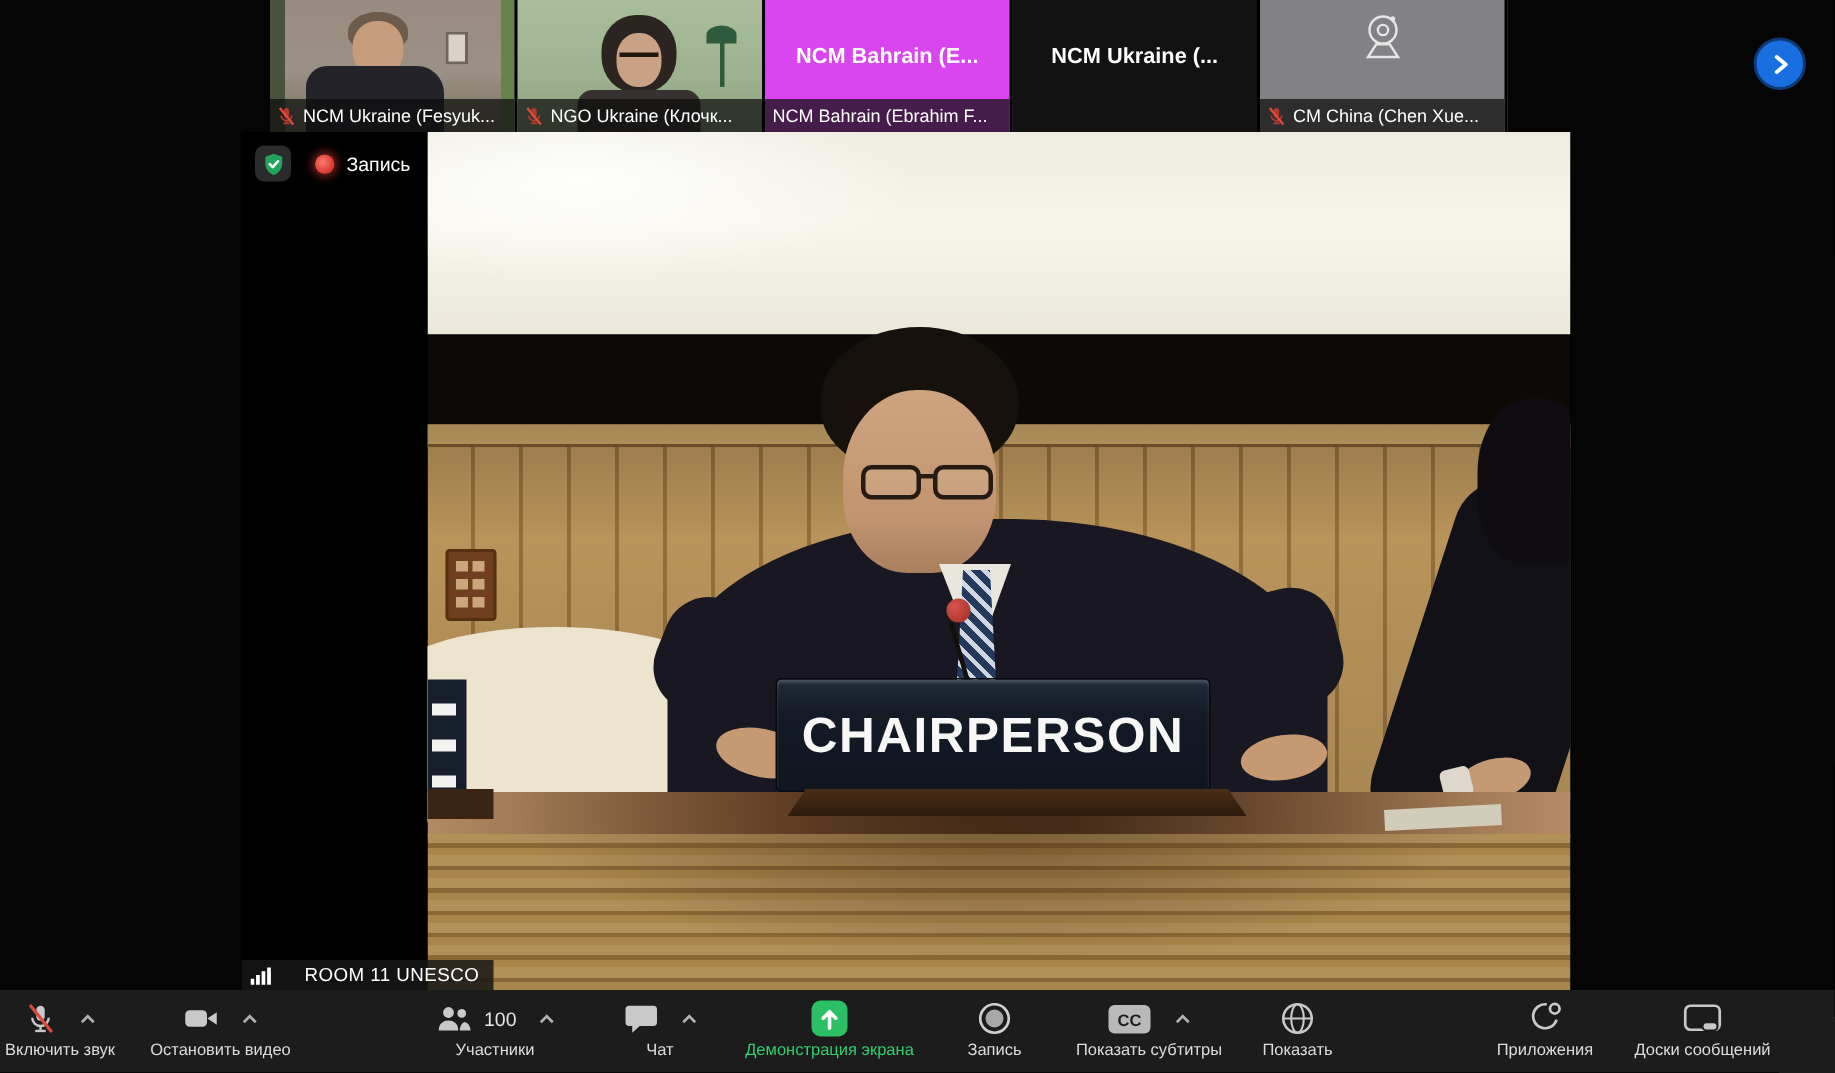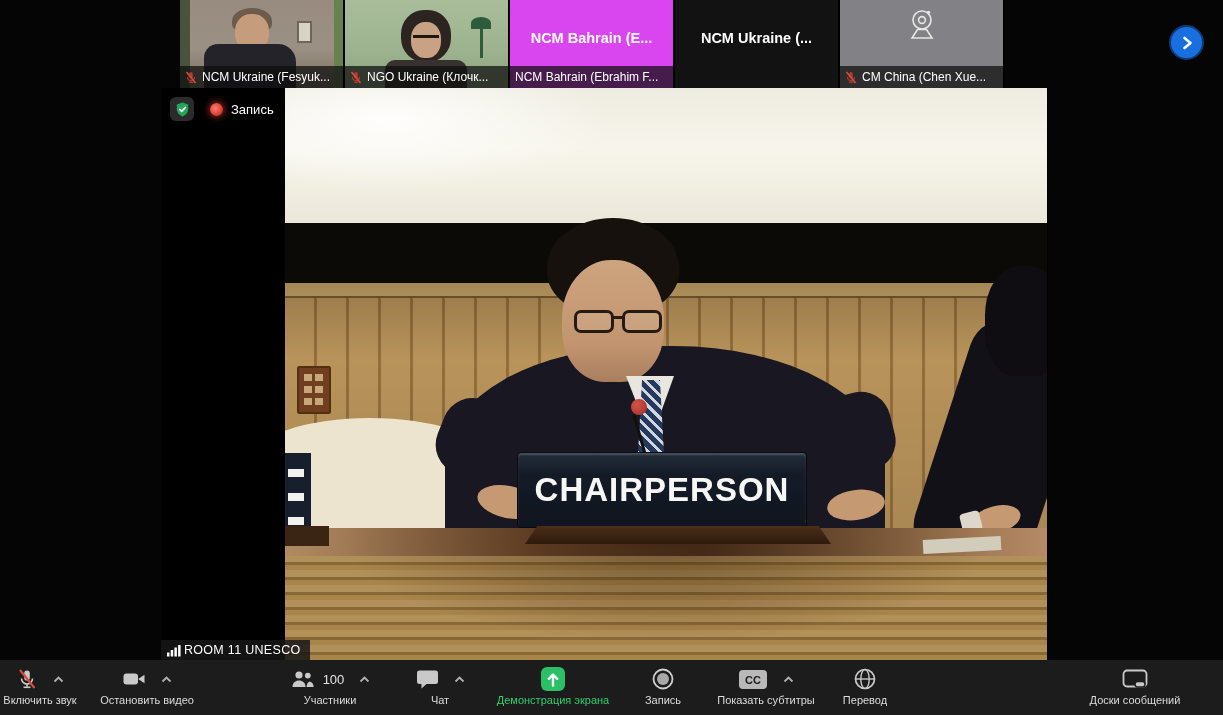--- a/index.html
+++ b/index.html
@@ -90,21 +90,21 @@
   .desk .front { position:absolute; left:0; top:28px; width:100%; height:104px;
       background:repeating-linear-gradient(0deg,#a8854a 0 5px,#8a6836 5px 8px,#b2905a 8px 15px); }
   .desk .shade { position:absolute; left:0; top:0; width:100%; height:100%; background:radial-gradient(ellipse at 50% 10%, rgba(40,20,5,.45), rgba(0,0,0,0) 60%); }
   .paper { position:absolute; left:638px; top:450px; width:78px; height:14px; background:#d2ccba; transform:rotate(-3deg); z-index:3; }
 
   
   .rec-ind { position:absolute; left:9px; top:9px; display:flex; align-items:center; z-index:10; }
   .shield-box { width:24px; height:24px; border-radius:6px; background:#2b2b2b; display:flex; align-items:center; justify-content:center; }
   .rec-dot { width:13px; height:13px; border-radius:50%; margin-left:16px; background:radial-gradient(circle at 40% 40%,#ff7c6e,#d83a30 65%); box-shadow:0 0 6px 2px rgba(216,58,48,.55); }
   .rec-text { color:#fff; font-size:13px; margin-left:8px; }
-  .room-label { position:absolute; left:0; bottom:0; height:20px; background:rgba(22,22,22,.85); display:flex; align-items:center; gap:3px; padding:0 9px 0 6px; z-index:10; }
+  .room-label { position:absolute; left:0; bottom:0; height:20px; background:rgba(22,22,22,.85); display:flex; align-items:center; gap:22px; padding:0 9px 0 6px; z-index:10; }
   .room-label span { color:#fff; font-size:12.5px; letter-spacing:.3px; white-space:nowrap; }
 
   
   .toolbar { position:absolute; left:0; top:660px; width:1223px; height:55px; background:#1c1c1c; }
   .tb-item { position:absolute; top:0; height:55px; display:flex; flex-direction:column; align-items:center; cursor:pointer; }
   .icon-row { height:26px; margin-top:6px; display:flex; align-items:center; gap:15px; }
   .tb-label { font-size:11px; color:#dcdcdc; margin-top:2px; white-space:nowrap; }
   .tb-label.green { color:#2ecf6f; }
   .count { color:#e4e4e4; font-size:13px; margin-left:-7px; }
 </style>
@@ -360,24 +360,33 @@
   </div>
 
   <div class="tb-item" style="left:821px;width:88px">
     <div class="icon-row">
       <svg width="24" height="24" viewBox="0 0 24 24">
         <circle cx="12" cy="12" r="9.5" fill="none" stroke="#c9c9c9" stroke-width="1.7"></circle>
         <ellipse cx="12" cy="12" rx="4.2" ry="9.5" fill="none" stroke="#c9c9c9" stroke-width="1.4"></ellipse>
         <line x1="2.5" y1="12" x2="21.5" y2="12" stroke="#c9c9c9" stroke-width="1.4"></line>
       </svg>
     </div>
-    <div class="tb-label">Перевод</div>
-  </div>
-
-
+    <div class="tb-label">Показать</div>
+  </div>
+
+
+  <div class="tb-item" style="left:984px;width:92px">
+    <div class="icon-row">
+      <svg width="24" height="24" viewBox="0 0 24 24">
+        <path d="M19.5 13.5 a8 8 0 1 1 -7 -11" fill="none" stroke="#c9c9c9" stroke-width="1.8" stroke-linecap="round"></path>
+        <circle cx="18.5" cy="5.5" r="3.2" fill="none" stroke="#c9c9c9" stroke-width="1.8"></circle>
+      </svg>
+    </div>
+    <div class="tb-label">Приложения</div>
+  </div>
 
   <div class="tb-item" style="left:1075px;width:120px">
     <div class="icon-row">
       <svg width="26" height="20" viewBox="0 0 26 20">
         <rect x="1.5" y="1.5" width="23" height="16" rx="3.5" fill="none" stroke="#c9c9c9" stroke-width="1.8"></rect>
         <rect x="13" y="12.5" width="10" height="5.5" rx="2.7" fill="#c9c9c9" stroke="#1c1c1c" stroke-width="1.4"></rect>
       </svg>
     </div>
     <div class="tb-label">Доски сообщений</div>
   </div>

